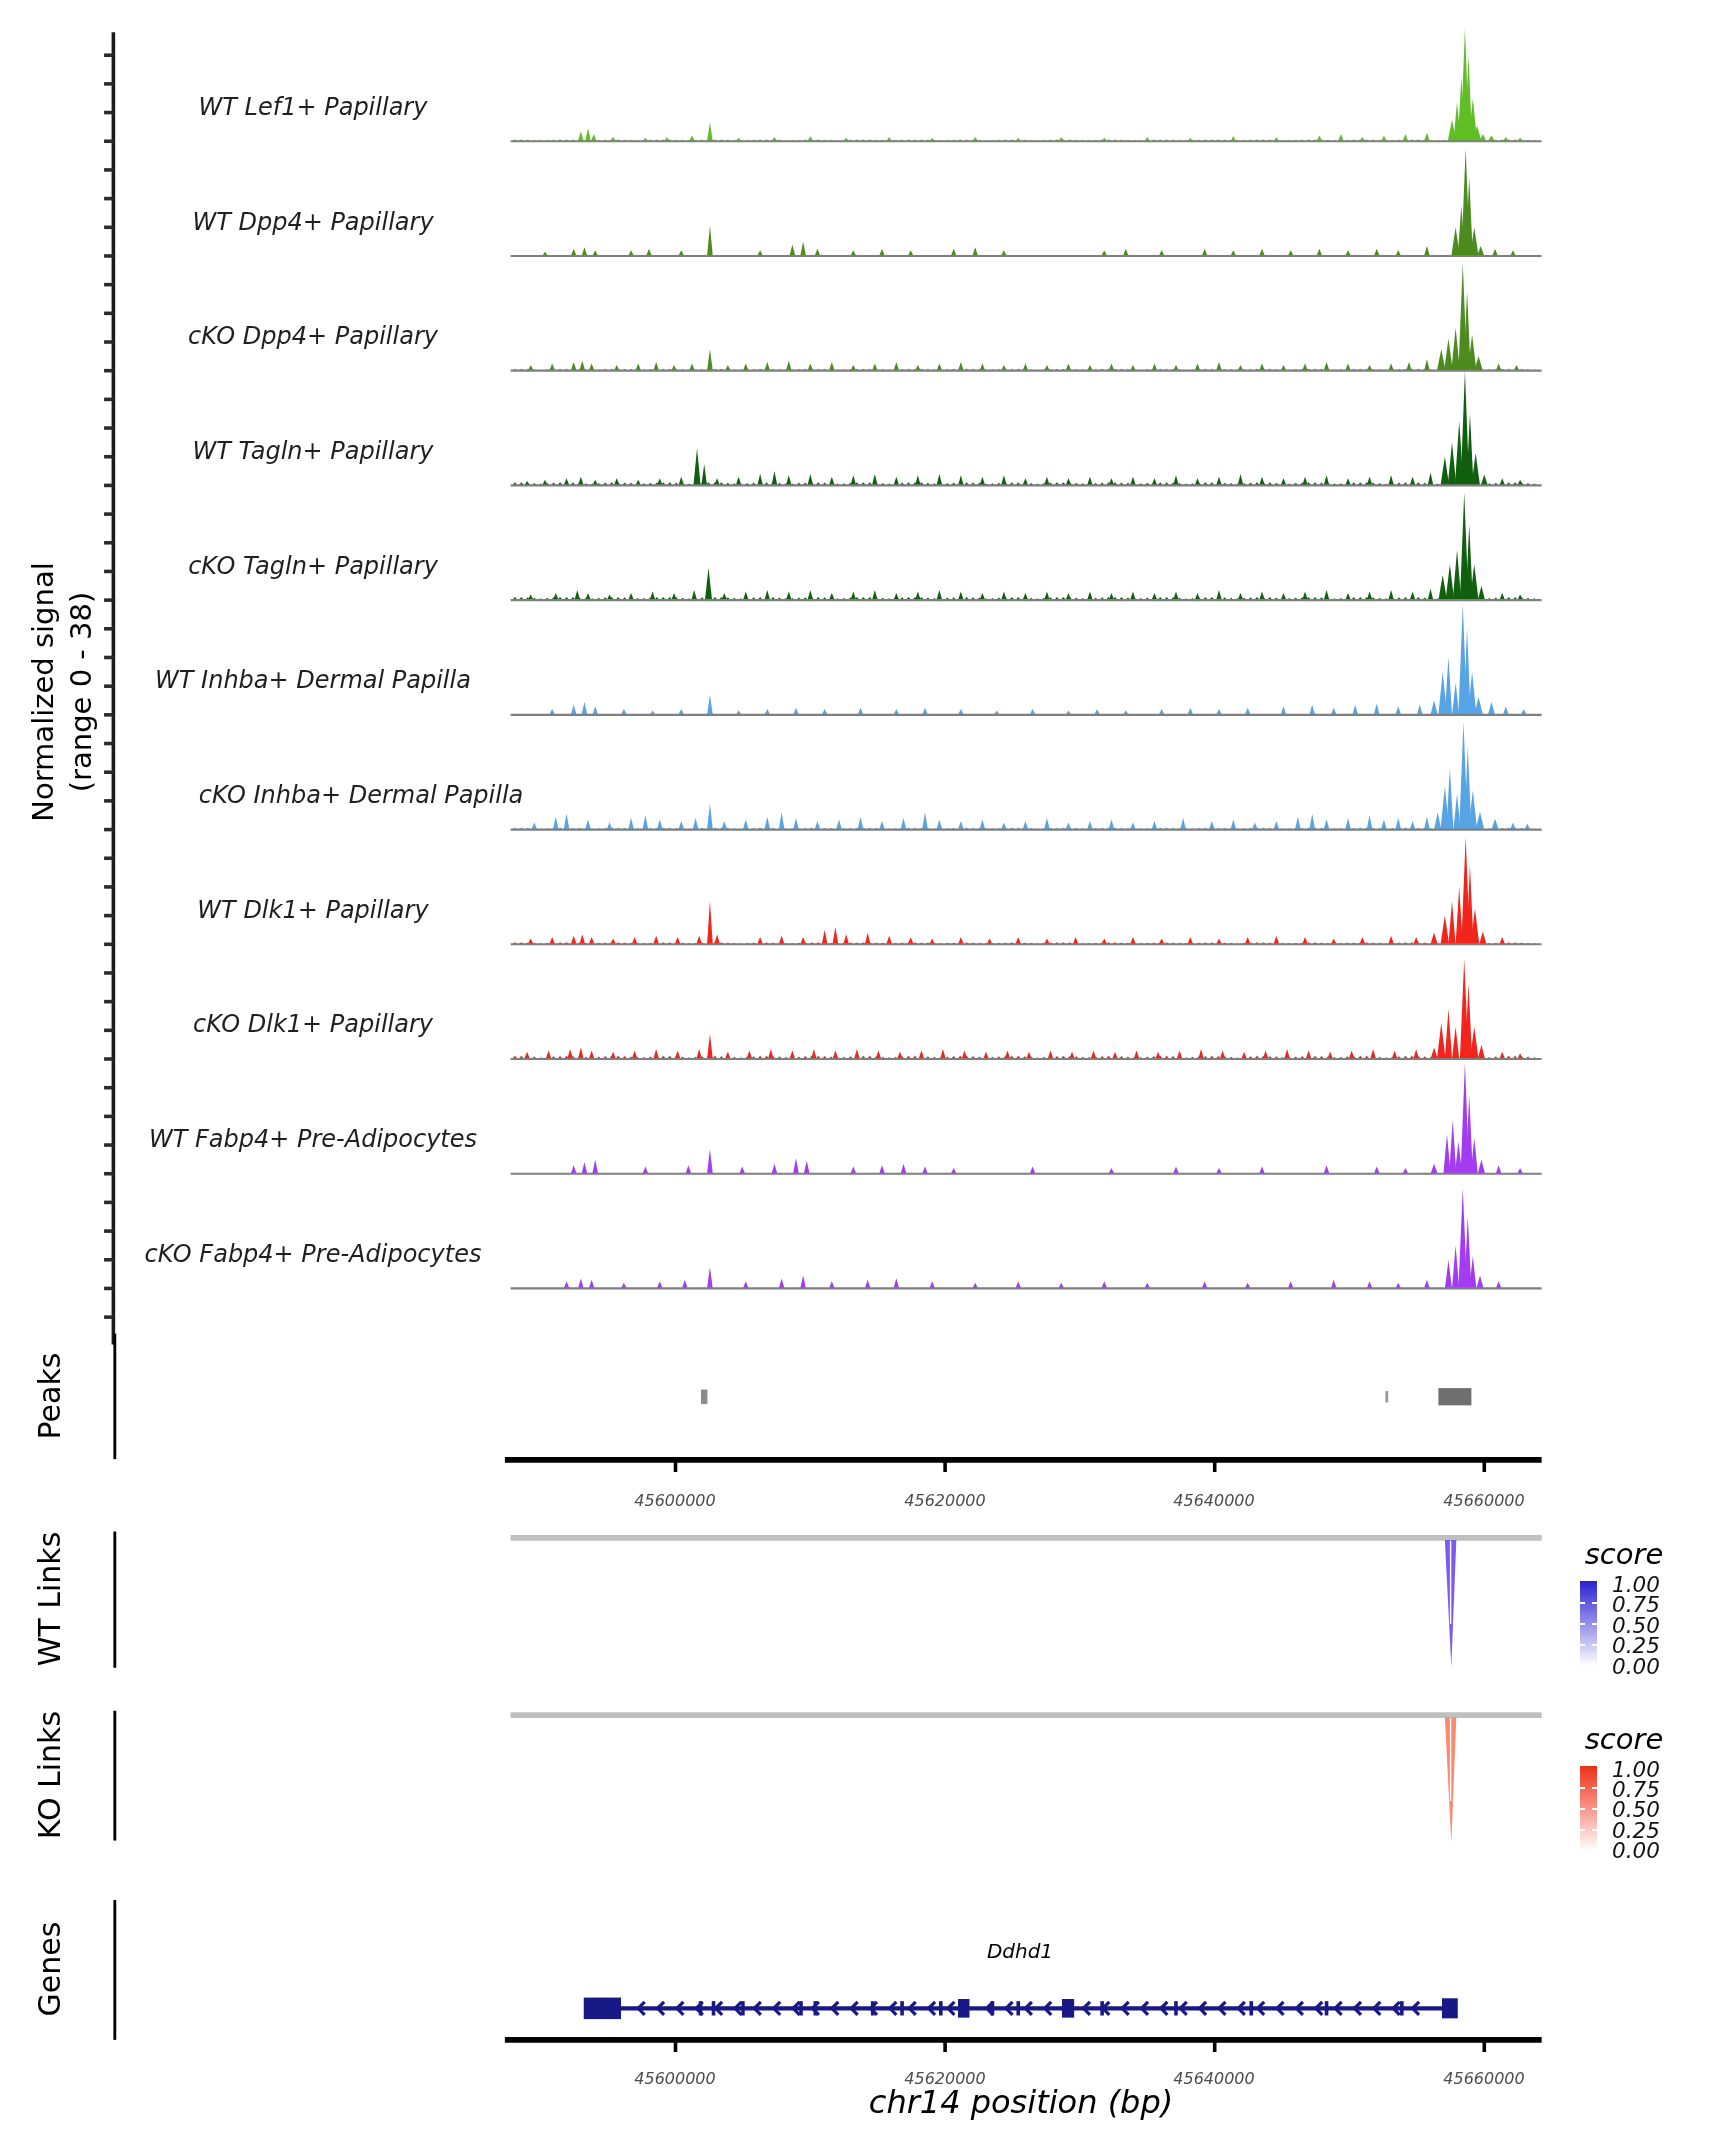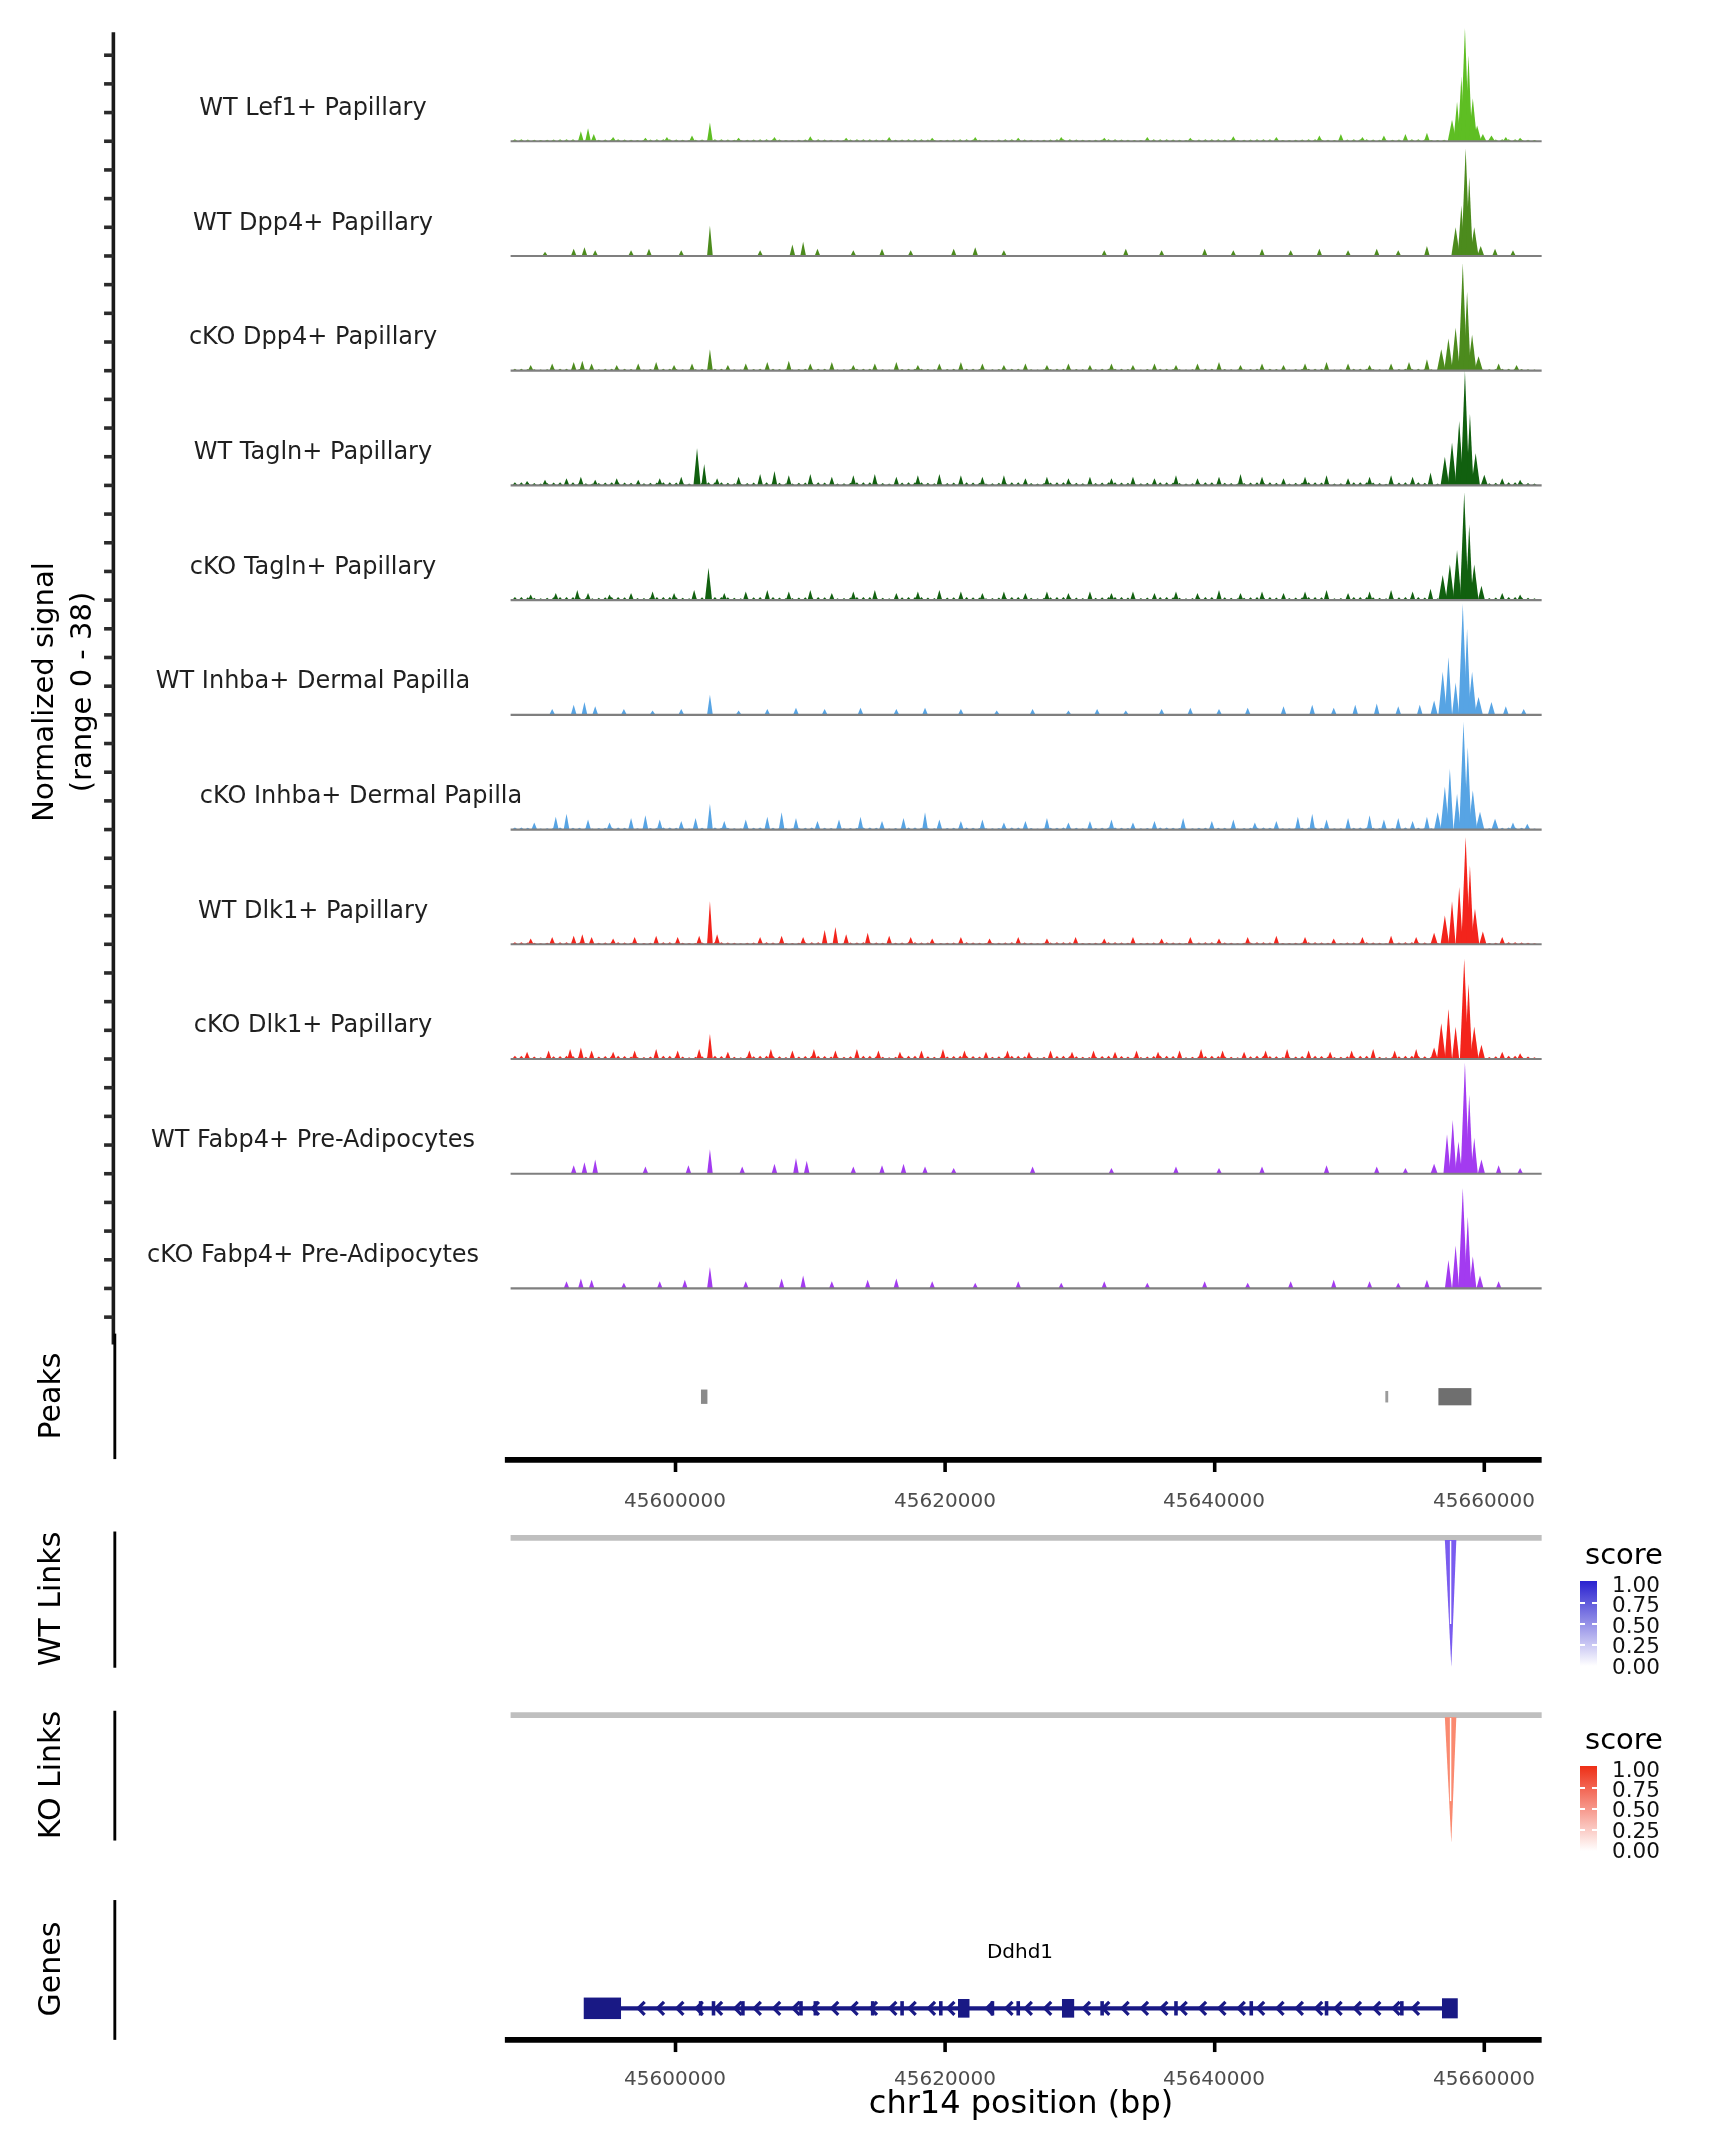--- a/index.html
+++ b/index.html
@@ -1,22 +1,22 @@
 <!DOCTYPE html>
 <html style="font-size:11.5px"><head>
 <meta charset="utf-8">
 <style>
   html,body{margin:0;padding:0;background:#fff;}
   #fig{position:relative;width:1721px;height:2151px;background:#fff;overflow:hidden;
        font-family:"DejaVu Sans","Liberation Sans",sans-serif;}
   #gfx{position:absolute;left:0;top:0;}
   .txt{position:absolute;white-space:nowrap;color:#1a1a1a;}
-  .center{transform:translate(-50%,-50%);}
+  .center{transform:translate(-50%,-50%);font-style:italic;}
   .track-label{font-size:24px;color:#1f1f1f;}
-  .tick-label{font-size:20px;color:#4d4d4d;}
+  .tick-label{font-size:16px;color:#4d4d4d;}
   .section-label{font-size:30px;color:#000;text-align:center;}
   .rot{transform:translate(-50%,-50%) rotate(-90deg);}
   .ylab{font-size:29px;color:#000;text-align:center;line-height:1.3;}
   .legend-title{font-size:29px;color:#000;}
   .legend-num{font-size:21.5px;color:#111;}
   .gene-name{font-size:20px;color:#000;}
   .xlabel{font-size:32px;color:#000;}
   .grad-bar{position:absolute;width:17px;}
   .grad-tick{position:absolute;width:5px;height:2.2px;background:#fff;}
 </style>

